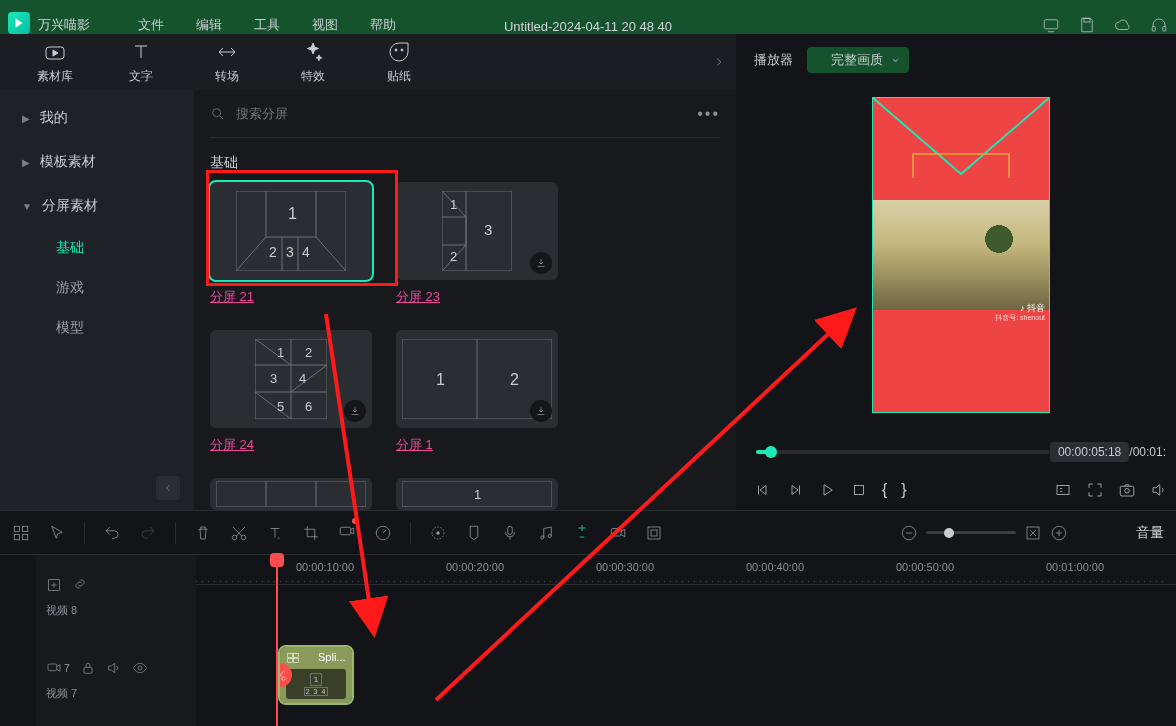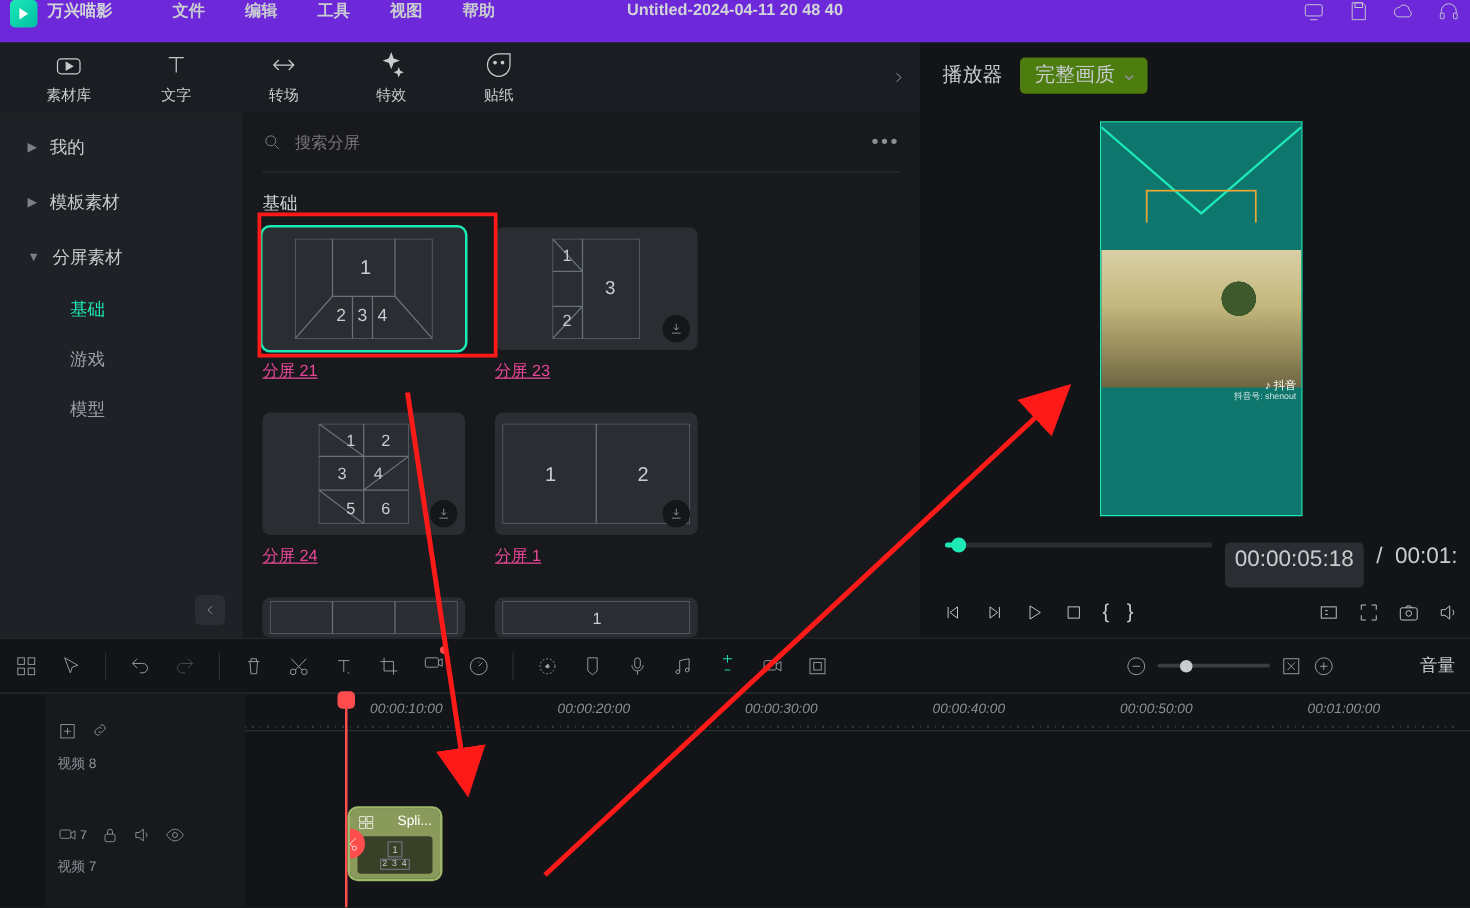--- a/index.html
+++ b/index.html
@@ -1,19 +1,19 @@
 <!DOCTYPE html>
 <html><head>
 <meta charset="utf-8">
 <style>
 * { margin: 0; padding: 0; box-sizing: border-box; font-family: "Microsoft YaHei", sans-serif; }
 body { background: #1a1d21; color: #c8ccd0; width: 1176px; height: 726px; overflow: hidden; position: relative; }
 
 
-.titlebar { height: 34px; background: #6d28d9; display: flex; align-items: flex-start; padding: 0 8px; font-size: 13px; font-weight: bold; }
+.titlebar { height: 34px; background: #14532d; display: flex; align-items: flex-end; padding: 0 8px; font-size: 13px; }
 .app-logo { width: 22px; height: 22px; background: linear-gradient(135deg, #1de9b6 0%, #00bfa5 100%); border-radius: 4px; margin-right: 8px; display: flex; align-items: center; justify-content: center; }
 .app-logo svg { width: 14px; height: 14px; }
 .app-name { color: #d0d4d8; margin-right: 32px; font-size: 13px; }
 .menu-item { padding: 0 16px; color: #c8ccd0; cursor: pointer; }
 .doc-title { position: absolute; left: 50%; transform: translateX(-50%); color: #d0d4d8; }
 .titlebar-right { margin-left: auto; display: flex; gap: 18px; }
 .titlebar-right svg { width: 18px; height: 18px; stroke: #c8ccd0; fill: none; cursor: pointer; }
 
 
 .main-row { display: flex; height: 476px; }
@@ -45,30 +45,30 @@
 .tpl-thumb.selected { outline: 2px solid #1de9b6; }
 .tpl-dl { position: absolute; right: 6px; bottom: 6px; width: 22px; height: 22px; background: #14161a; border-radius: 50%; display: flex; align-items: center; justify-content: center; }
 .tpl-dl svg { width: 12px; height: 12px; stroke: #c8ccd0; fill: none; }
 .tpl-label { margin-top: 8px; font-size: 13px; color: #ec4899; text-decoration: underline; }
 
 
 .red-box { position: absolute; border: 3px solid #ff1a1a; pointer-events: none; }
 
 
 .preview-col { flex: 1; background: #121417; display: flex; flex-direction: column; padding: 10px 0 0 10px; }
-.preview-header { height: 32px; display: flex; align-items: center; gap: 14px; padding: 0 8px; font-size: 16px; text-align: center; }
-.quality-select { background: #4d7c0f; border-radius: 4px; padding: 4px 26px 4px 12px; position: relative; cursor: pointer; }
+.preview-header { height: 32px; display: flex; align-items: center; gap: 14px; padding: 0 8px; font-size: 13px; text-align: center; }
+.quality-select { background: #14532d; border-radius: 4px; padding: 4px 26px 4px 24px; position: relative; cursor: pointer; }
 .quality-select::after { content: "⌄"; position: absolute; right: 8px; top: 3px; color: #8a9096; }
 .preview-canvas { flex: 1; display: flex; align-items: center; justify-content: center; position: relative; }
-.preview-frame { width: 160px; height: 314px; background: #0f766e; outline: 1px solid #1de9b6; position: relative; overflow: hidden; }
+.preview-frame { width: 176px; height: 314px; background: #ef4444; outline: 1px solid #1de9b6; position: relative; overflow: hidden; }
 .preview-img { position: absolute; left: 0; top: 50%; transform: translateY(-50%); width: 100%; height: 110px; background: linear-gradient(to bottom, #d9cfa6 0%, #c4b87e 40%, #9a8f5e 70%, #6e6543 100%); }
 .preview-tree { position: absolute; right: 30px; top: 126px; width: 40px; height: 30px; background: radial-gradient(circle, #3e5a2d 55%, transparent 56%); }
 .preview-v { position: absolute; left: 0; top: 0; width: 100%; height: 80px; }
 .preview-watermark { position: absolute; right: 4px; bottom: 90px; font-size: 9px; color: #fff; text-align: right; line-height: 1.2; }
-.preview-controls { height: 36px; display: flex; padding: 0 10px; gap: 10px; font-size: 18px; }
+.preview-controls { height: 36px; display: flex; align-items: center; padding: 0 10px; font-size: 12px; }
 .preview-slider { flex: 1; height: 4px; background: #2a2e33; border-radius: 2px; position: relative; }
 .preview-slider-fill { position: absolute; left: 0; top: 0; height: 100%; width: 5%; background: #1de9b6; border-radius: 2px; }
 .preview-slider-knob { position: absolute; left: 5%; top: 50%; transform: translate(-50%,-50%); width: 12px; height: 12px; background: #1de9b6; border-radius: 50%; }
 .preview-time { background: #2a2e33; padding: 3px 8px; border-radius: 4px; color: #c8ccd0; }
 .preview-btns { height: 40px; display: flex; align-items: center; padding: 0 8px; gap: 14px; }
 .preview-btns svg { width: 18px; height: 18px; stroke: #c8ccd0; fill: none; cursor: pointer; }
 .preview-btns .spacer { flex: 1; }
 .preview-btns .brace { font-size: 16px; color: #c8ccd0; cursor: pointer; }
 
 
@@ -81,21 +81,21 @@
 .tl-zoom .track { width: 90px; height: 3px; background: #3a3e43; border-radius: 2px; position: relative; }
 .tl-zoom .knob { position: absolute; left: 25%; top: 50%; transform: translate(-50%,-50%); width: 10px; height: 10px; background: #c8ccd0; border-radius: 50%; }
 .tl-vol { margin-left: 50px; font-size: 14px; color: #c8ccd0; }
 
 .tl-body { flex: 1; display: flex; }
 .tl-labels { width: 160px; background: #17191d; padding: 6px 10px; margin-left: 36px; }
 .tl-track-head { height: 48px; display: flex; align-items: center; gap: 10px; font-size: 12px; color: #9aa0a6; }
 .tl-track-head svg { width: 16px; height: 16px; stroke: #9aa0a6; fill: none; cursor: pointer; }
 .tl-tracks { flex: 1; position: relative; }
 .tl-ruler { height: 30px; position: relative; font-size: 11px; color: #8a9096; border-bottom: 1px solid #2a2e33; }
-.tl-ruler .tick { position: absolute; top: 6px; font-style: italic; }
+.tl-ruler .tick { position: absolute; top: 6px; }
 .tl-ruler .dotline { position: absolute; bottom: 2px; left: 0; right: 10px; height: 1px; background: repeating-linear-gradient(to right, #4a4e53 0 1px, transparent 1px 6px); }
 .tl-playhead { position: absolute; top: 0; width: 2px; height: 100%; background: #ff4d4d; }
 .tl-playhead::before { content: ""; position: absolute; top: -2px; left: -6px; width: 14px; height: 14px; background: #ff4d4d; border-radius: 4px; }
 .tl-clip { position: absolute; height: 56px; border-radius: 6px; background: #8a9a5b; outline: 2px solid #9db86b; overflow: hidden; }
 .tl-clip-title { position: absolute; top: 4px; left: 24px; font-size: 11px; color: #fff; margin-left: 14px; }
 .tl-clip-inner { position: absolute; left: 6px; top: 22px; right: 6px; bottom: 4px; background: #3a4028; border-radius: 3px; display: flex; flex-direction: column; align-items: center; justify-content: center; font-size: 8px; color: #c8ccd0; }
 .tl-clip-cut { position: absolute; left: -12px; top: 50%; transform: translateY(-50%); width: 24px; height: 24px; background: #ff4d4d; border-radius: 50%; display: flex; align-items: center; justify-content: center; }
 .tl-clip-cut svg { width: 14px; height: 14px; stroke: #fff; fill: none; }
 
 

